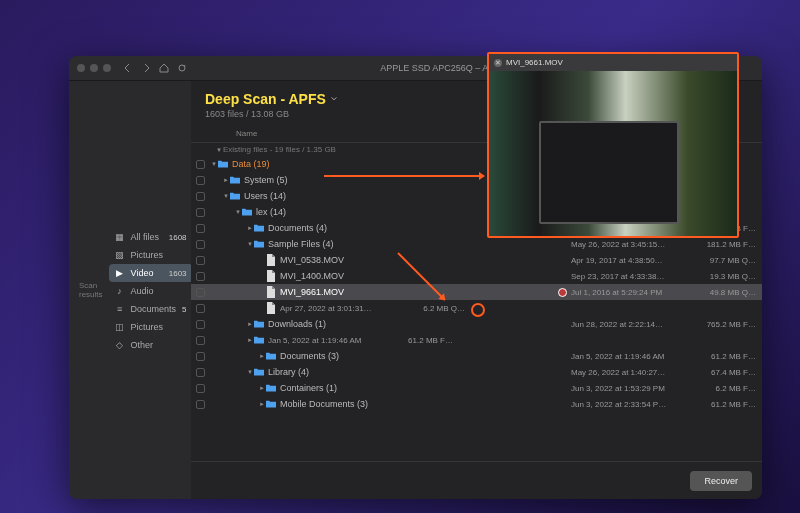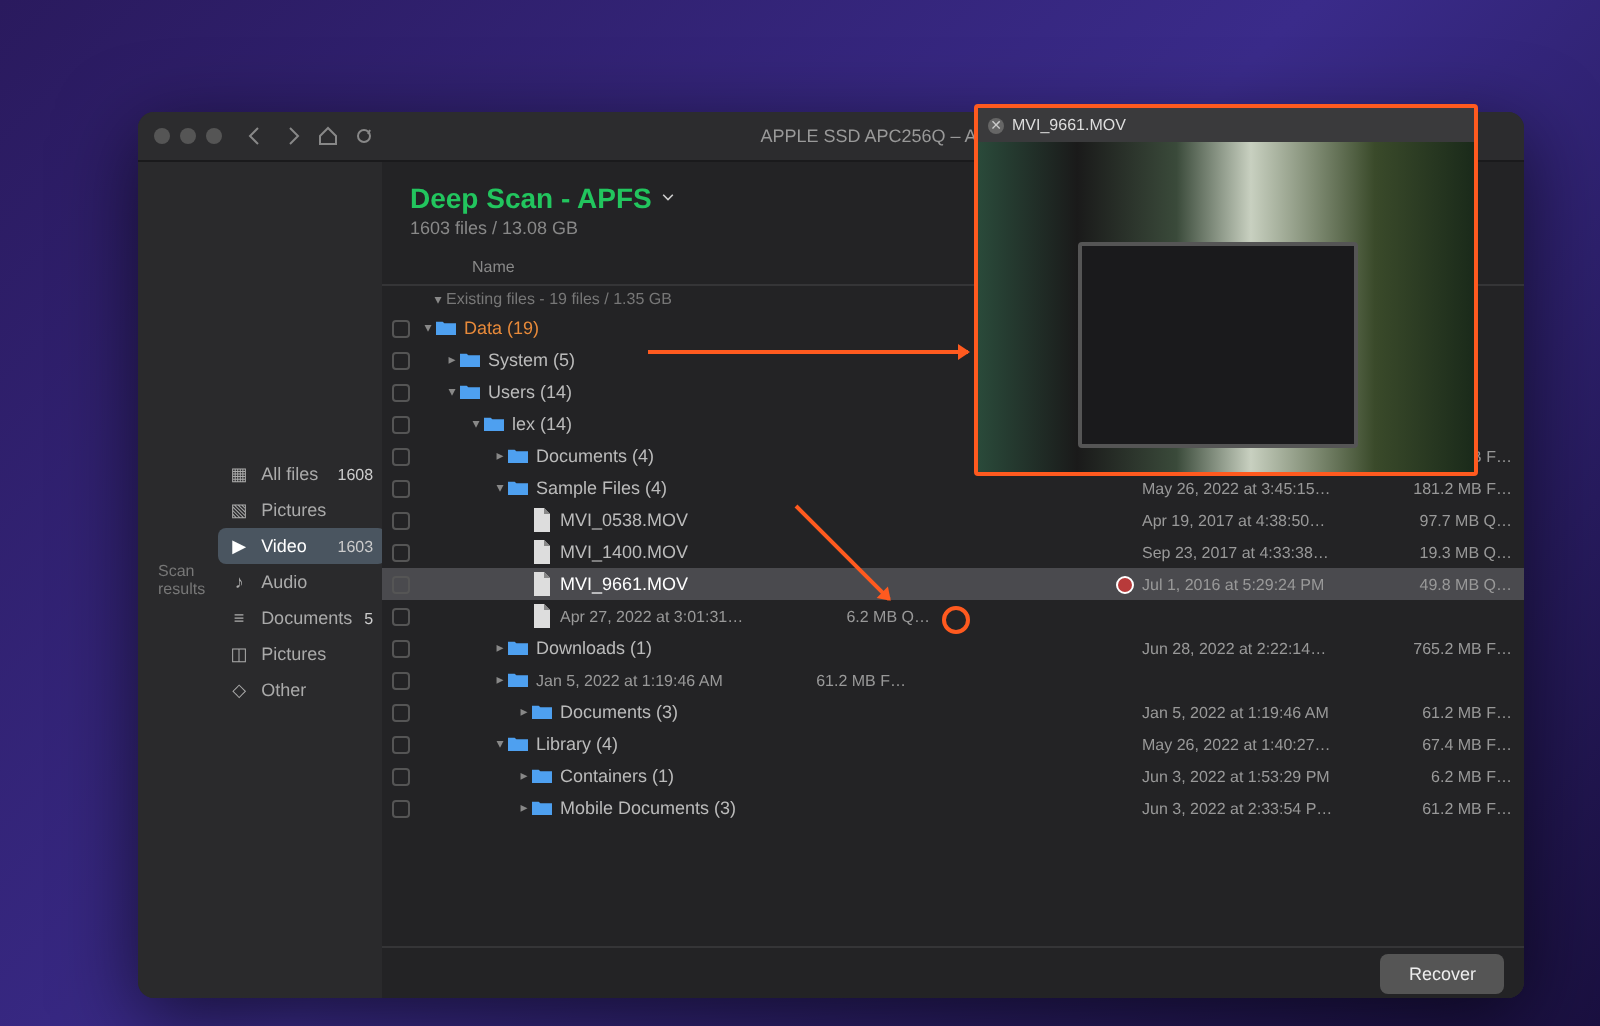--- a/index.html
+++ b/index.html
@@ -16,40 +16,40 @@
   .sb-head { font-size: 8px; color: #777; padding: 2px 6px 4px; }
   .sb-item { display: flex; align-items: center; gap: 6px; padding: 4px 6px; border-radius: 4px; cursor: pointer; }
   .sb-item.sel { background: #4a5560; color: #fff; }
   .sb-item .ico { width: 10px; height: 10px; display: flex; align-items: center; justify-content: center; }
   .sb-item .lbl { flex: 1; }
   .sb-item .cnt { font-size: 8px; color: #ccc; }
   .sb-foot { margin-top: auto; padding: 4px; }
   .sf-btn { width: 100%; background: #000000; color: #ddd; border: none; border-radius: 4px; padding: 5px 0; font-size: 9px; cursor: pointer; }
   .main { flex: 1; display: flex; flex-direction: column; background: #232325; min-width: 0; }
   .mh { padding: 10px 14px 6px; }
-  .mh-title { font-size: 14px; font-weight: 600; color: #22c55e; display: flex; align-items: center; gap: 4px; }
+  .mh-title { font-size: 14px; font-weight: 600; color: #fde047; display: flex; align-items: center; gap: 4px; }
   .mh-sub { font-size: 9px; color: #888; margin-top: 2px; }
   .cols { display: flex; font-size: 8px; color: #888; padding: 4px 14px 4px 26px; border-bottom: 1px solid #353537; align-items: center; }
   .col-name { flex: 1; }
   .tree { flex: 1; overflow: hidden; font-size: 9px; color: #bbb; }
   .row { display: flex; align-items: center; height: 16px; padding-right: 6px; }
   .row.sel { background: #4a4a4e; color: #fff; }
   .indent { display: inline-block; }
   .tw { width: 8px; display: inline-flex; justify-content: center; font-size: 7px; color: #888; cursor: pointer; }
   .cb { width: 9px; height: 9px; border: 1px solid #555; border-radius: 2px; margin: 0 5px 0 5px; cursor: pointer; flex-shrink: 0; }
   .fico { width: 10px; height: 10px; margin-right: 4px; flex-shrink: 0; display: inline-flex; align-items: center; justify-content: center; }
   .folder { fill: #4ea0f0; }
   .filei { fill: #ddd; }
   .nm { flex: 1; min-width: 0; white-space: nowrap; overflow: hidden; text-overflow: ellipsis; }
   .nm.data { color: #e88a3a; }
   .dt { width: 130px; font-size: 8px; color: #999; white-space: nowrap; overflow: hidden; text-overflow: ellipsis; }
   .sz { width: 55px; font-size: 8px; color: #999; text-align: right; white-space: nowrap; }
   .badge { width: 9px; height: 9px; border-radius: 50%; background: #b83a3a; border: 1px solid #fff; margin-right: 4px; flex-shrink: 0; }
   .exist { font-size: 8px; color: #777; padding: 2px 0 2px 24px; }
-  .footer { height: 26px; display: flex; align-items: center; justify-content: flex-end; padding: 0 10px; border-top: 1px solid #353537; }
+  .footer { height: 38px; display: flex; align-items: center; justify-content: flex-end; padding: 0 10px; border-top: 1px solid #353537; }
   .recover { background: #555; color: #eee; border: none; border-radius: 4px; padding: 5px 14px; font-size: 9px; cursor: pointer; }
   
   .preview { position: absolute; top: 52px; left: 487px; width: 252px; height: 186px; border: 2px solid #ff5a1f; background: #111; border-radius: 2px; overflow: hidden; }
   .pv-head { height: 17px; background: #3a3a3c; display: flex; align-items: center; gap: 4px; padding: 0 5px; font-size: 8px; color: #ddd; }
   .pv-close { width: 8px; height: 8px; border-radius: 50%; background: #666; display: flex; align-items: center; justify-content: center; font-size: 7px; cursor: pointer; color: #ccc; }
   .pv-img { height: calc(100% - 17px); background: linear-gradient(90deg, #2a4a3a 0%, #1a1a1a 20%, #3a4a3a 40%, #c8d0c0 55%, #3a4a2a 80%, #1a2a1a 100%); position: relative; }
   .pv-img::after { content: ""; position: absolute; top: 30%; left: 20%; width: 55%; height: 60%; background: #1a1a1c; border: 2px solid #555; border-radius: 2px; }
   
   .arrow1 { position: absolute; top: 175px; left: 324px; width: 160px; height: 2px; background: #ff5a1f; }
   .arrow1::after { content: ""; position: absolute; right: -1px; top: -3px; border-left: 6px solid #ff5a1f; border-top: 4px solid transparent; border-bottom: 4px solid transparent; }

